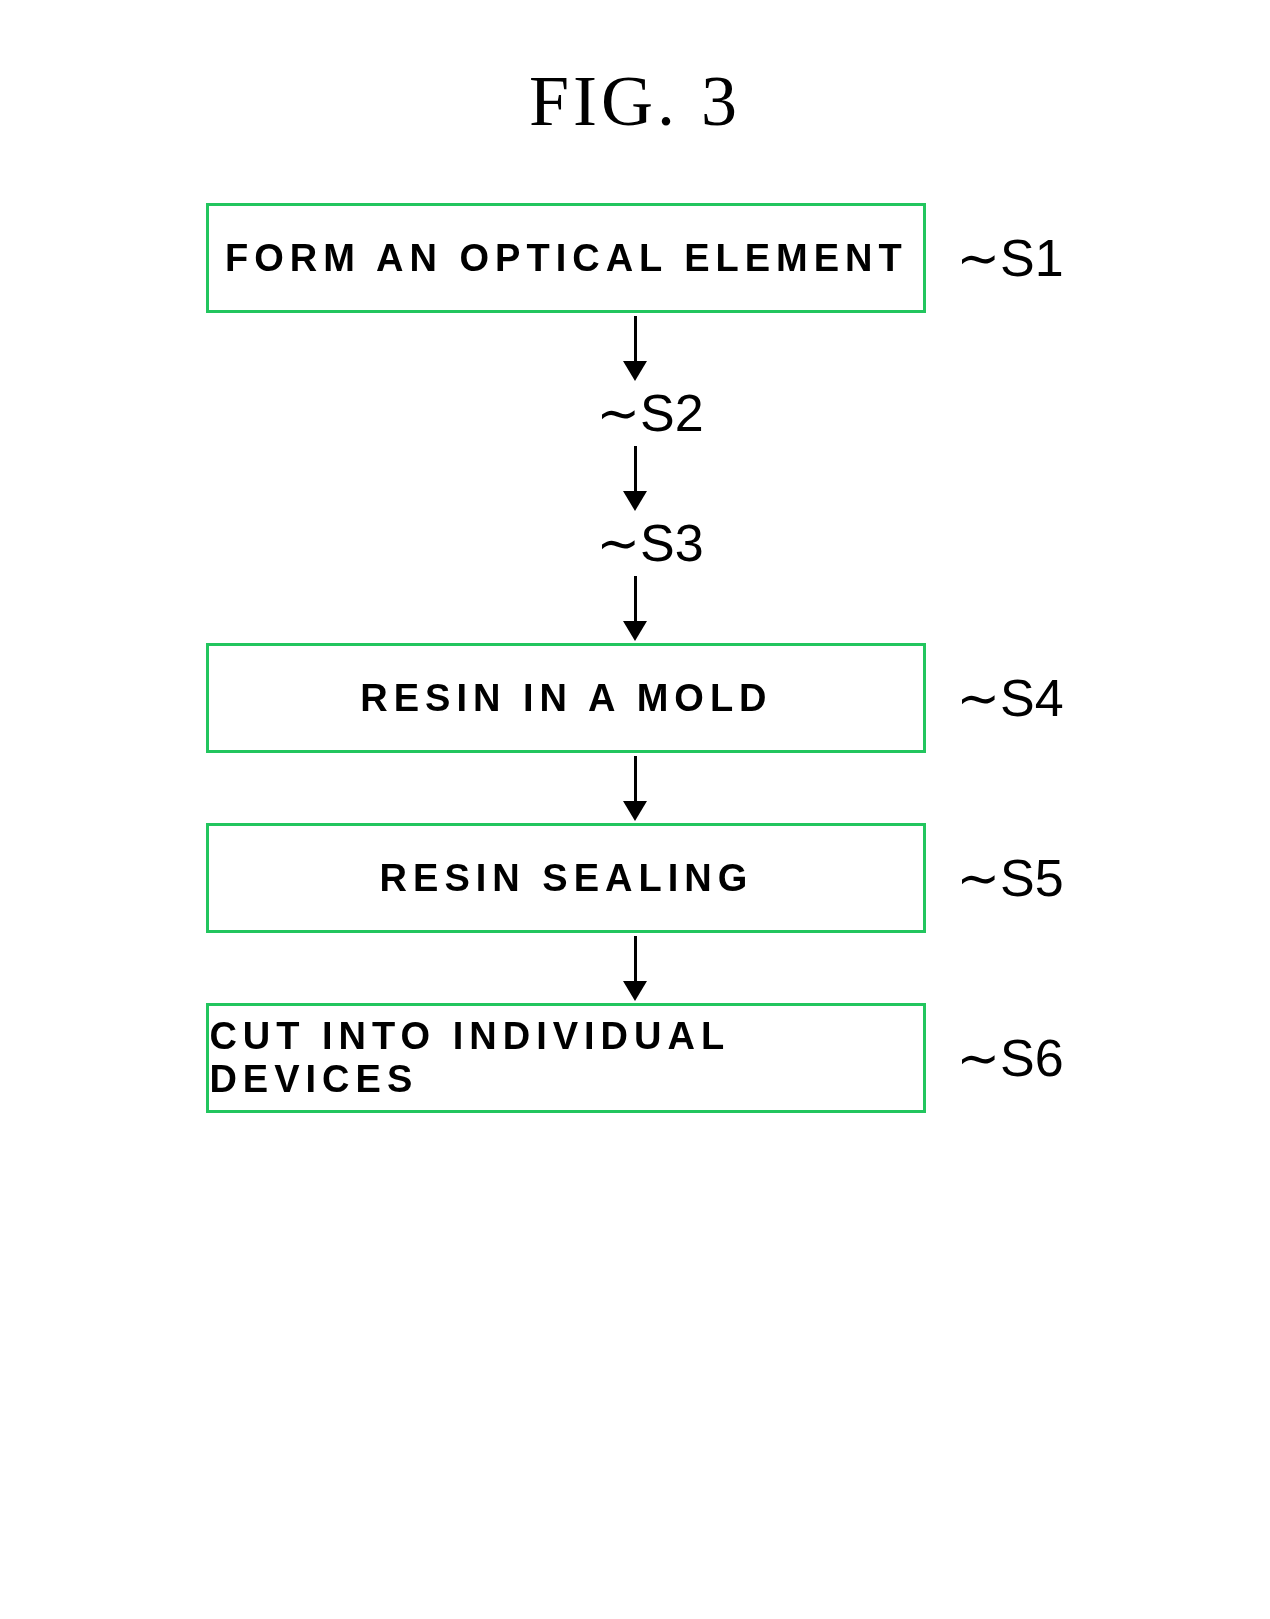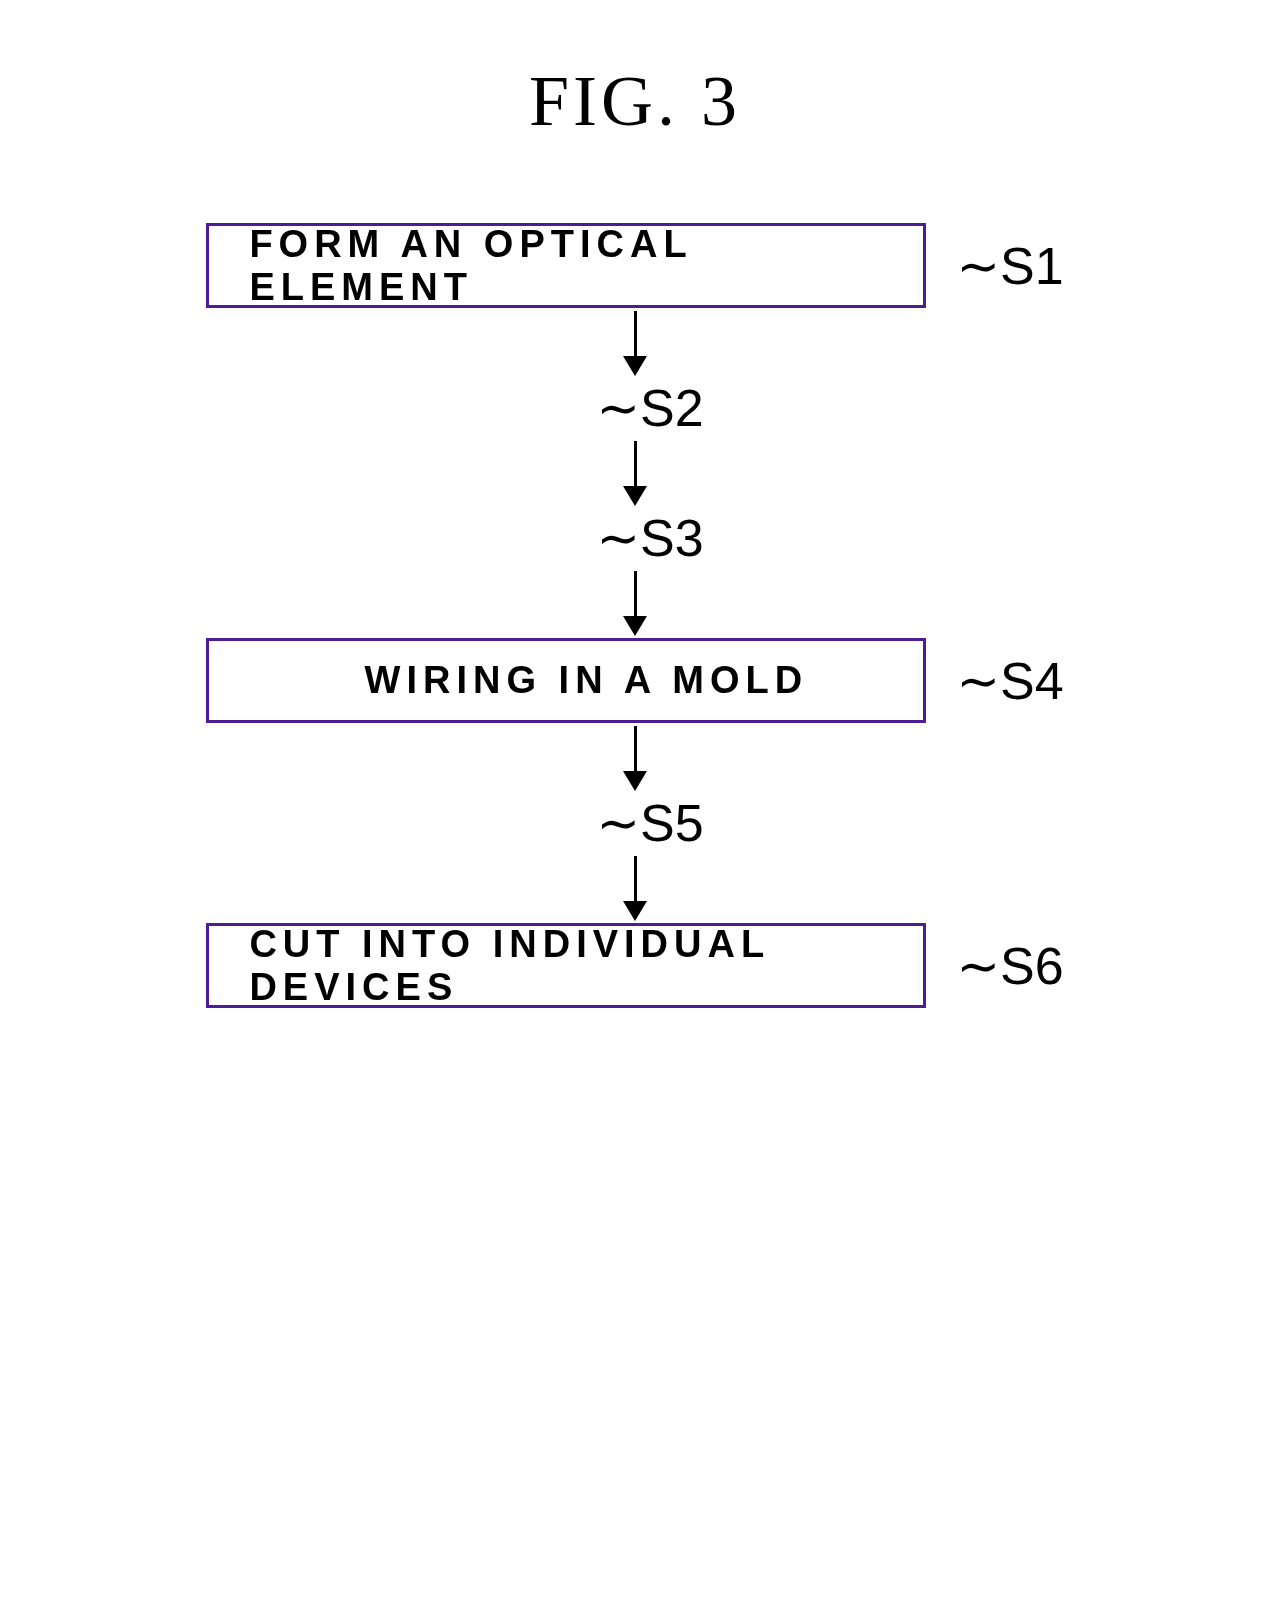--- a/index.html
+++ b/index.html
@@ -16,47 +16,46 @@
       display: flex;
       flex-direction: column;
       align-items: center;
       padding: 60px 0 80px 0;
     }
 
     .figure-title {
       font-size: 72px;
       font-weight: normal;
       letter-spacing: 4px;
-      margin-bottom: 80px;
+      margin-bottom: 60px;
       align-self: center;
     }
 
     .flowchart-container {
       display: flex;
       flex-direction: column;
       align-items: center;
       width: 900px;
     }
 
     .step-row {
       display: flex;
       align-items: center;
       width: 100%;
       justify-content: center;
       position: relative;
     }
 
     .step-box {
-      border: 3px solid #4c1d95;
+      border: 3px solid #22c55e;
       width: 720px;
-      height: 85px;
+      height: 110px;
       display: flex;
       align-items: center;
       justify-content: center;
-      padding-left: 40px;
     }
 
     .step-label {
       font-size: 38px;
       font-weight: bold;
       letter-spacing: 6px;
       font-family: Arial, Helvetica, sans-serif;
     }
 
     .step-id {
@@ -149,36 +148,39 @@
 
   <div class="arrow-container">
     <div class="arrow">
       <div class="arrow-line"></div>
       <div class="arrow-head"></div>
     </div>
   </div>
 
   <div class="step-row">
     <div class="step-box">
-      <span class="step-label">WIRING IN A MOLD</span>
+      <span class="step-label">RESIN IN A MOLD</span>
     </div>
     <div class="step-id">
       <span class="s-connector">∼</span>
       <span>S4</span>
     </div>
   </div>
 
   <div class="arrow-container">
     <div class="arrow">
       <div class="arrow-line"></div>
       <div class="arrow-head"></div>
     </div>
   </div>
 
   <div class="step-row">
+    <div class="step-box">
+      <span class="step-label">RESIN SEALING</span>
+    </div>
     <div class="step-id">
       <span class="s-connector">∼</span>
       <span>S5</span>
     </div>
   </div>
 
   <div class="arrow-container">
     <div class="arrow">
       <div class="arrow-line"></div>
       <div class="arrow-head"></div>

